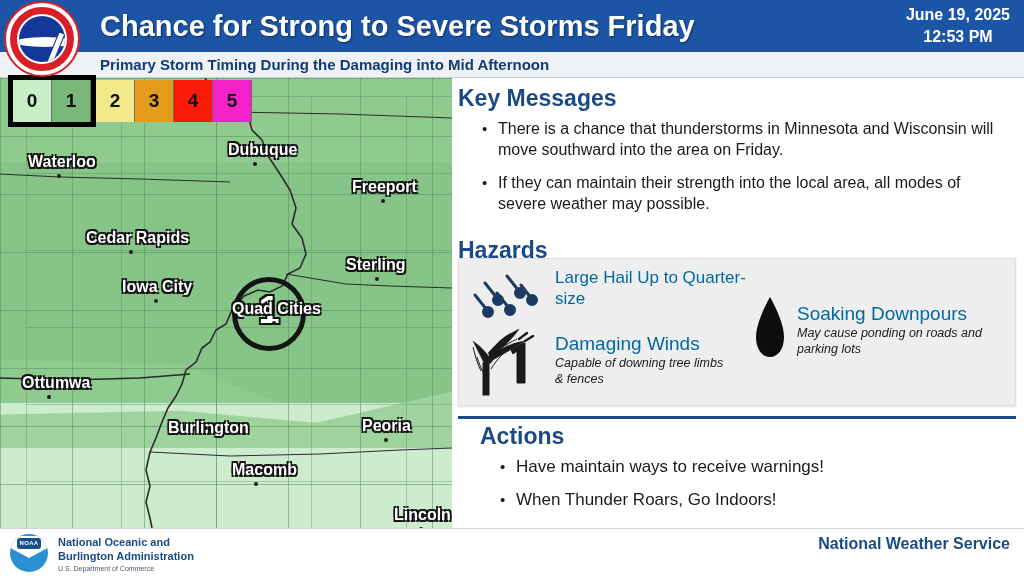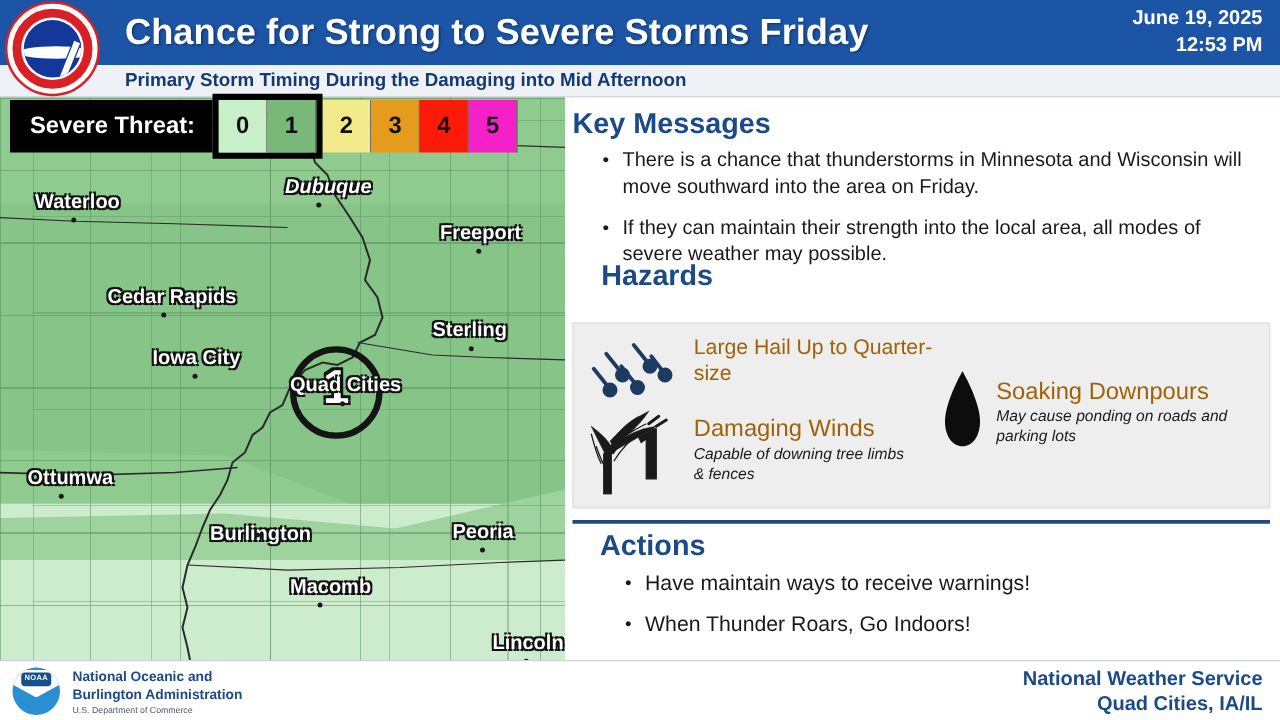--- a/index.html
+++ b/index.html
@@ -16,21 +16,21 @@
     position:absolute;left:0;top:0;width:1024px;height:52px;
     background:#1c55a5;
   }
   .header-title{
     position:absolute;left:100px;top:6px;width:720px;
     color:#ffffff;font-size:29px;font-weight:bold;line-height:40px;
     text-shadow:1px 1px 2px rgba(0,0,0,.45);
     white-space:nowrap;
   }
   .header-date{
-    position:absolute;right:14px;top:4px;text-align:right;
+    position:absolute;right:14px;top:4px;text-align:center;
     color:#ffffff;font-size:16px;font-weight:bold;line-height:22px;
   }
   
   .nws-seal{
     position:absolute;left:4px;top:1px;width:76px;height:76px;border-radius:50%;
     background:#ffffff;border:2px solid #d92027;box-sizing:border-box;
     z-index:6;overflow:hidden;
   }
   .nws-seal .ring{
     position:absolute;left:4px;top:4px;right:4px;bottom:4px;border-radius:50%;
@@ -153,21 +153,21 @@
   .bullet-row{display:flex;margin-bottom:12px;}
   .bullet-dot{width:16px;flex:0 0 16px;font-size:15px;line-height:21px;}
   .bullet-txt{flex:1;}
 
   .hazard-box{
     position:absolute;left:6px;top:180px;width:558px;height:148px;
     background:#eeeeee;border:1px solid #e0e0e0;box-sizing:border-box;
     box-shadow:0 1px 2px rgba(0,0,0,.12);
   }
   .hz{position:absolute;}
-  .hz-title{font-size:17px;color:#a16207;line-height:21px;}
+  .hz-title{font-size:17px;color:#0369a1;line-height:21px;}
   .hz-sub{font-size:12.5px;font-style:italic;color:#1a1a1a;line-height:16px;}
 
   .divider{
     position:absolute;left:6px;top:338px;width:558px;height:0;
     border-top:3px solid #1b4a86;
   }
 
   
   .footer{
     position:absolute;left:0;top:528px;width:1024px;height:48px;background:#ffffff;
@@ -265,21 +265,21 @@
       <path d="M150 374 L230 378 L320 376 L400 372 L452 370" stroke-width="1"></path>
     </svg>
 
     <div class="risk-circle">
       <span>1</span>
     </div>
 
     <div id="city-layer">
         <div class="city" style="left: 28px; top: 75px;">Waterloo</div>
         <div class="city-dot" style="left: 56.8px; top: 96px;"></div>
-        <div class="city" style="left: 228px; top: 63px; font-style: italic;">Dubuque</div>
+        <div class="city" style="left: 228px; top: 63px;">Dubuque</div>
         <div class="city-dot" style="left: 253.2px; top: 84px;"></div>
         <div class="city" style="left: 352px; top: 100px;">Freeport</div>
         <div class="city-dot" style="left: 380.8px; top: 121px;"></div>
         <div class="city" style="left: 86px; top: 151px;">Cedar Rapids</div>
         <div class="city-dot" style="left: 129.2px; top: 172px;"></div>
         <div class="city" style="left: 346px; top: 178px;">Sterling</div>
         <div class="city-dot" style="left: 374.8px; top: 199px;"></div>
         <div class="city" style="left: 122px; top: 200px;">Iowa City</div>
         <div class="city-dot" style="left: 154.4px; top: 221px;"></div>
         <div class="city" style="left: 232px; top: 222px;">Quad Cities</div>
@@ -291,21 +291,20 @@
         <div class="city" style="left: 362px; top: 339px;">Peoria</div>
         <div class="city-dot" style="left: 383.6px; top: 360px;"></div>
         <div class="city" style="left: 232px; top: 383px;">Macomb</div>
         <div class="city-dot" style="left: 253.6px; top: 404px;"></div>
         <div class="city" style="left: 394px; top: 428px;">Lincoln</div>
         <div class="city-dot" style="left: 419.2px; top: 449px;"></div>
       </div>
   </div>
 
   <div class="threat-bar">
-    <div class="threat-label-box">Severe Threat:</div>
     <div class="scale-boxes" id="scale-boxes">
         <div class="scale-active-wrap">
           <div class="scale-box" style="background: rgb(200, 240, 200);">0</div>
           <div class="scale-box" style="background: rgb(122, 184, 122);">1</div>
         </div>
         <div class="scale-box" style="background: rgb(242, 233, 138);">2</div>
         <div class="scale-box" style="background: rgb(229, 155, 28);">3</div>
         <div class="scale-box" style="background: rgb(251, 27, 8);">4</div>
         <div class="scale-box" style="background: rgb(245, 32, 200);">5</div>
       </div>
@@ -319,21 +318,21 @@
         <div class="bullet-row">
           <div class="bullet-dot">•</div>
           <div class="bullet-txt">There is a chance that thunderstorms in Minnesota and Wisconsin will move southward into the area on Friday.</div>
         </div>
         <div class="bullet-row">
           <div class="bullet-dot">•</div>
           <div class="bullet-txt">If they can maintain their strength into the local area, all modes of severe weather may possible.</div>
         </div>
       </div>
 
-    <div class="sec-title" style="left:6px;top:128px;margin-left:23px;">Hazards</div>
+    <div class="sec-title" style="left:6px;top:158px;">Hazards</div>
 
     <div class="hazard-box">
 
       <div class="hz" style="left:10px;top:8px;width:76px;height:52px;">
         <svg width="76" height="52" viewBox="0 0 76 52">
           <g stroke="#1d3a63" stroke-width="3" stroke-linecap="round" fill="#1d3a63">
             <line x1="16" y1="16" x2="28" y2="31"></line>
               <circle cx="29" cy="33" r="4.5"></circle>
             <line x1="38" y1="9" x2="50" y2="24"></line>
               <circle cx="51" cy="26" r="4.5"></circle>
@@ -404,17 +403,16 @@
       <div class="ntop"></div>
       <div class="nword">NOAA</div>
     </div>
     <div class="noaa-l1">
       <div>National Oceanic and</div>
       <div>Burlington Administration</div>
     </div>
     <div class="noaa-l3">U.S. Department of Commerce</div>
     <div class="footer-right">
       <div>National Weather Service</div>
-      <div>Quad Cities, IA/IL</div>
     </div>
   </div>
 
 </div>
 
 </body></html>

